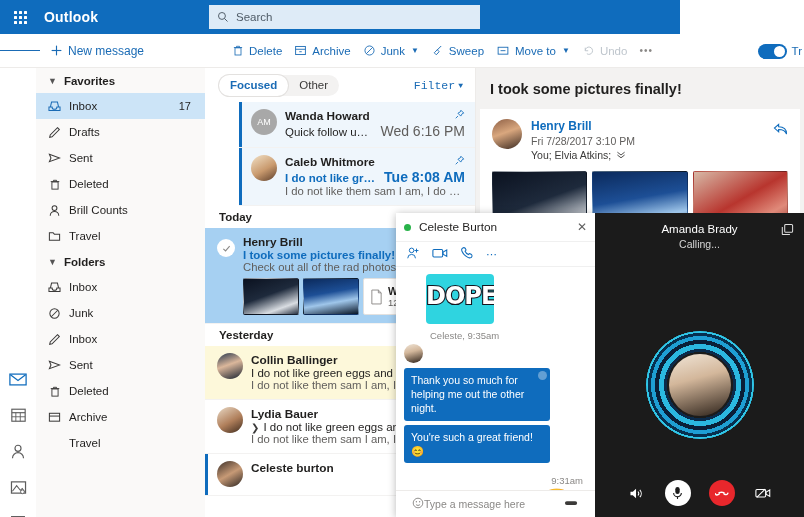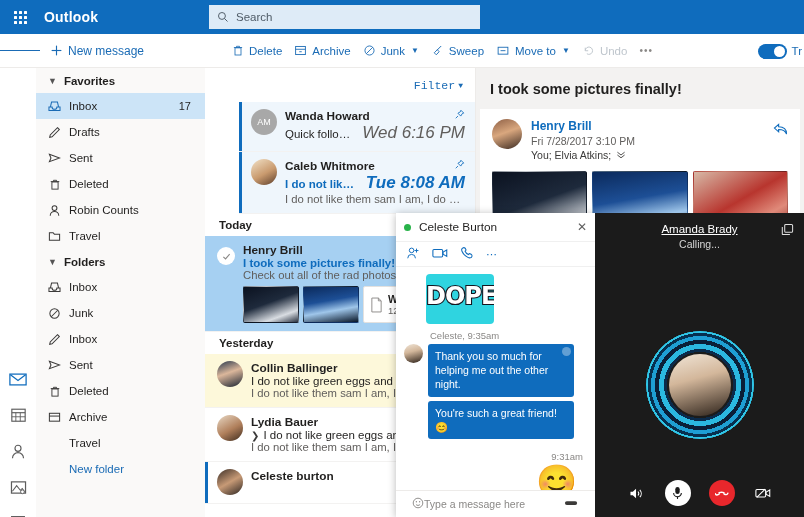--- a/index.html
+++ b/index.html
@@ -6,21 +6,21 @@
   html, body {
     width: 804px; height: 517px;
     font-family: "Liberation Sans", sans-serif;
     font-size: 12px; color: #201f1e;
     overflow: hidden; background: #fff;
   }
   #app { position: relative; width: 804px; height: 517px; }
 
   
   .topbar {
-    position: absolute; left: 0; top: 0; width: 804px; height: 34px;
+    position: absolute; left: 0; top: 0; width: 680px; height: 34px;
     background: #0f6cbd; display: flex; align-items: center;
   }
   .waffle { width: 40px; height: 34px; display: flex; align-items: center; justify-content: center; }
   .waffle .grid { display: grid; grid-template-columns: repeat(3, 3px); grid-template-rows: repeat(3, 3px); gap: 2px; }
   .waffle .grid i { display: block; width: 3px; height: 3px; background: #fff; border-radius: .5px; }
   .brand { color: #fff; font-size: 14px; font-weight: bold; letter-spacing: .2px; padding-left: 4px; }
   .searchbox {
     position: absolute; left: 209px; top: 5px; width: 271px; height: 24px;
     background: #deebf7; display: flex; align-items: center; padding: 0 8px; gap: 7px;
   }
@@ -80,21 +80,21 @@
   .mrow.unread-hl { background: #eff6fc; margin-left: 34px; }
   .mrow.sel { background: #a6d0f2; }
   .mrow.flagged { background: #fdf8da; }
   .av { width: 26px; height: 26px; border-radius: 50%; flex: none; background: #a8a8a8; color: #fff; font-size: 9px; display: flex; align-items: center; justify-content: center; overflow: hidden; position: relative; }
   .mbody { flex: 1; min-width: 0; }
   .mtop { display: flex; align-items: baseline; }
   .msender { font-weight: bold; font-size: 11.8px; color: #201f1e; white-space: nowrap; overflow: hidden; }
   .msubj { font-size: 11.5px; color: #201f1e; white-space: nowrap; overflow: hidden; text-overflow: ellipsis; }
   .msubj.blue { color: #0f6cbd; font-weight: bold; }
   .mprev { font-size: 11.3px; color: #605e5c; white-space: nowrap; overflow: hidden; text-overflow: ellipsis; }
-  .mtime { margin-left: auto; font-size: 17px; color: #605e5c; padding-left: 6px; white-space: nowrap; font-style: italic; }
+  .mtime { margin-left: auto; font-size: 14px; color: #605e5c; padding-left: 6px; white-space: nowrap; }
   .mtime.blue { color: #0f6cbd; font-weight: bold; }
   .pin { position: absolute; right: 10px; top: 7px; }
   .attrow { display: flex; gap: 4px; margin-top: 5px; }
   .thumb { width: 56px; height: 37px; border-radius: 2px; overflow: hidden; border: 1px solid rgba(0,0,0,.12); }
   .attfile { display: flex; align-items: center; gap: 5px; background: #fff; border: 1px solid #e3e1df; border-radius: 2px; padding: 3px 6px; height: 37px; flex: 1; min-width: 0; }
   .attfile .fname { font-size: 10.5px; font-weight: bold; color: #201f1e; white-space: nowrap; overflow: hidden; }
   .attfile .fsize { font-size: 9.5px; color: #605e5c; }
   .checkcirc { width: 18px; height: 18px; border-radius: 50%; background: #fff; display: flex; align-items: center; justify-content: center; flex: none; margin-top: 4px; }
   .chev-r { color: #3b3a39; font-size: 10px; margin-right: 4px; }
 
@@ -116,33 +116,33 @@
   .chat-title { height: 29px; display: flex; align-items: center; padding: 0 8px; gap: 8px; border-bottom: 1px solid #f0f0f0; }
   .dot-online { width: 7px; height: 7px; border-radius: 50%; background: #29b34a; flex: none; }
   .chat-name { font-size: 11.8px; color: #201f1e; flex: 1; }
   .chat-close { color: #5f5f5f; font-size: 12px; }
   .chat-tools { height: 25px; display: flex; align-items: center; gap: 12px; padding: 0 10px; border-bottom: 1px solid #f0f0f0; color: #0f6cbd; }
   .chat-body { position: absolute; left: 0; top: 55px; right: 0; bottom: 27px; background: #fff; padding: 6px 8px; overflow: hidden; }
   .sticker { width: 68px; height: 50px; border-radius: 4px; background: #2fd4e0; position: relative; margin: 0 auto 6px 22px; overflow: hidden; }
   .sticker .dope { position: absolute; left: 0; right: 0; top: 8px; text-align: center; font-size: 24px; font-weight: bold; color: #fff; letter-spacing: -1px;
     -webkit-text-stroke: 2.2px #15151f; paint-order: stroke fill; font-family: "DejaVu Sans", sans-serif; }
   .msg-meta { font-size: 9.5px; color: #8a8886; margin: 0 0 3px 26px; }
-  .msg-row { display: flex; gap: 5px; align-items: flex-start; }
+  .msg-row { display: flex; gap: 5px; align-items: flex-start; flex-direction: column; }
   .msg-av { width: 19px; height: 19px; border-radius: 50%; overflow: hidden; flex: none; position: relative; }
   .bub { background: #0f6cbd; color: #fff; font-size: 10.5px; border-radius: 3px; padding: 5px 7px; line-height: 1.35; max-width: 146px; margin-bottom: 4px; position: relative; }
   .bub .seen { position: absolute; right: 3px; top: 3px; width: 9px; height: 9px; border-radius: 50%; background: rgba(255,255,255,.35); }
   .time-r { text-align: right; font-size: 9.5px; color: #8a8886; margin: 8px 4px 3px 0; }
   .emoji-big { text-align: right; font-size: 33px; line-height: 1; padding-right: 10px; }
   .chat-input { position: absolute; left: 0; right: 0; bottom: 0; height: 27px; border-top: 1px solid #edebe9; display: flex; align-items: center; padding: 0 16px; background: #fff; }
   .chat-input .ph { font-size: 10.5px; color: #8a8886; flex: 1; }
 
   
   .callwin { position: absolute; left: 595px; top: 213px; width: 209px; height: 304px; background: #1b1b1b; overflow: hidden; }
   .call-top { padding-top: 10px; text-align: center; position: relative; }
-  .call-name { color: #fff; font-size: 11.5px; text-decoration: underline; }
+  .call-name { color: #fff; font-size: 11.5px; }
   .call-status { color: #d6d6d6; font-size: 10.5px; margin-top: 3px; }
   .call-pop { position: absolute; right: 10px; top: 10px; color: #e0e0e0; }
   .rings { position: absolute; left: 50%; top: 118px; transform: translateX(-50%); width: 108px; height: 108px; border-radius: 50%;
     background:
       radial-gradient(circle at center,
         rgba(0,0,0,0) 0 33px,
         #0b2a4a 33px 36px,
         #2bb8e0 36px 41px,
         #0a1f38 41px 45px,
         #1e9fd4 45px 49px,
@@ -348,21 +348,21 @@
       <span>Deleted</span>
     </div>
 
     <div class="frow">
       <span class="ic">
         <svg width="13" height="13" viewBox="0 0 14 14">
             <circle cx="7" cy="4.4" r="2.6" fill="none" stroke="#3b3a39" stroke-width="1.1"></circle>
             <path d="M2.4 12.6 a4.6 4.6 0 0 1 9.2 0" fill="none" stroke="#3b3a39" stroke-width="1.1"></path>
           </svg>
       </span>
-      <span>Robin Counts</span>
+      <span>Brill Counts</span>
     </div>
 
     <div class="frow">
       <span class="ic">
         <svg width="13" height="12" viewBox="0 0 14 12">
             <path d="M1.5 10.5 V2.5 H5.5 L6.8 4 H12.5 V10.5 Z" fill="none" stroke="#3b3a39" stroke-width="1.1"></path>
           </svg>
       </span>
       <span>Travel</span>
     </div>
@@ -427,27 +427,28 @@
             <rect x="1.5" y="2" width="11" height="8.5" fill="none" stroke="#3b3a39" stroke-width="1.1"></rect>
             <line x1="1.5" y1="5" x2="12.5" y2="5" stroke="#3b3a39" stroke-width="1.1"></line>
           </svg>
       </span>
       <span>Archive</span>
     </div>
 
     <div class="frow indent">
       <span>Travel</span>
     </div>
-    <div class="frow indent link">
-      <span>New folder</span>
-    </div>
   </div>
 
   <div class="mlist">
     <div class="mlist-head">
+      <div class="pivot">
+        <div class="pv on">Focused</div>
+        <div class="pv">Other</div>
+      </div>
       <div class="filter">
         <span>Filter</span>
         <span style="font-size:8px">▼</span>
       </div>
     </div>
 
     <div class="mrow unread-hl">
       <div class="accent"></div>
       <div class="av">
         <span>AM</span>

